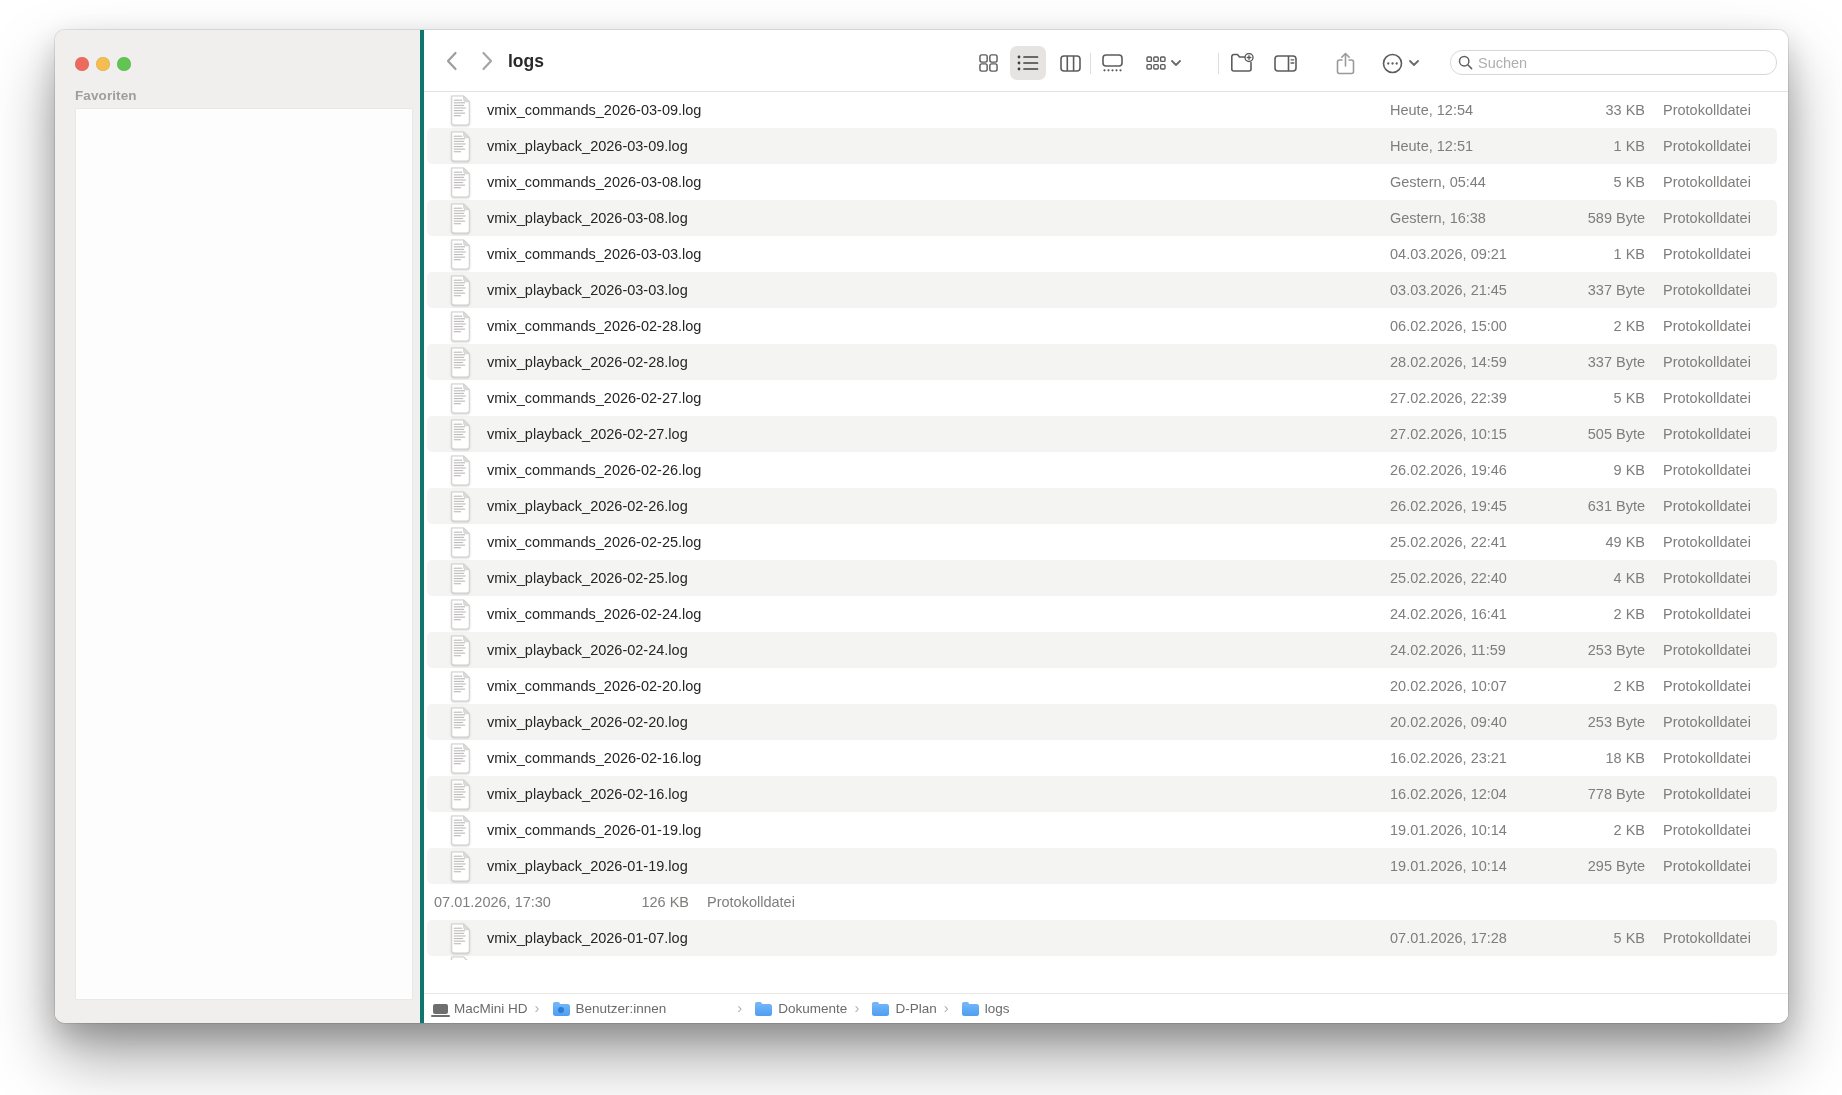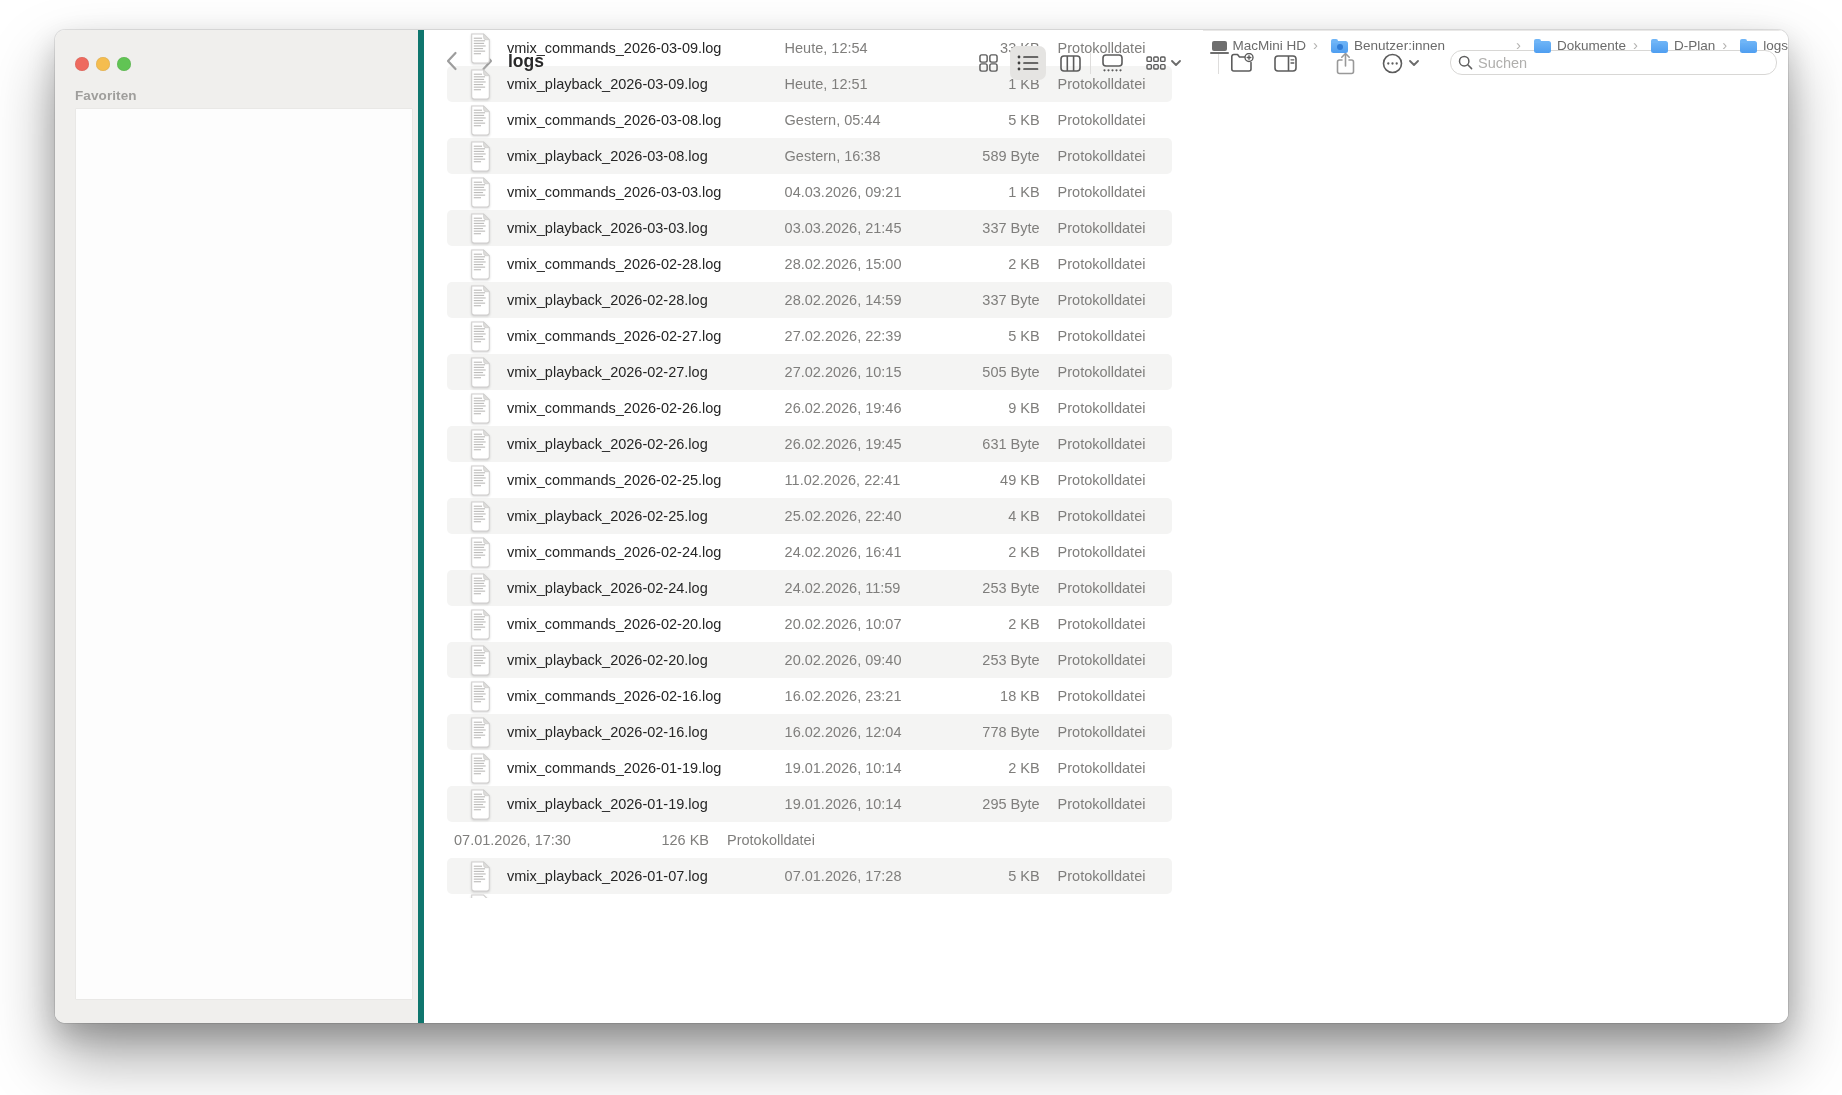--- a/index.html
+++ b/index.html
@@ -5,31 +5,31 @@
   * { box-sizing: border-box; margin: 0; padding: 0; }
   html,body { width:1842px; height:1095px; background:#ffffff; font-family:"Liberation Sans", sans-serif; overflow:hidden; }
 
   #window {
     position:absolute; left:55px; top:30px; width:1733px; height:993px;
     border-radius:10px; background:#ffffff; display:flex; overflow:hidden;
     box-shadow: 0 0 0 1px rgba(0,0,0,0.09), 0 12px 28px rgba(0,0,0,0.18), 0 34px 64px rgba(0,0,0,0.36);
   }
 
   
-  .sidebar { width:369px; flex-shrink:0; background:#f0efed; border-right:6px solid #0f766e; position:relative; }
+  .sidebar { width:369px; flex-shrink:0; background:#f0efed; border-right:4px solid #0f766e; position:relative; }
   .traffic { position:absolute; top:27px; left:20px; display:flex; gap:7px; }
   .light { width:14px; height:14px; border-radius:50%; box-shadow: inset 0 0 1px rgba(0,0,0,0.25); }
   .light.red { background:#ee6a5f; }
   .light.yellow { background:#f5bd4f; }
   .light.green { background:#61c454; }
   .fav-label { position:absolute; top:58px; left:20px; font-size:13.5px; font-weight:bold; color:#9f9e9c; letter-spacing:.1px; }
   .fav-panel { position:absolute; left:20px; top:78px; width:338px; height:892px; background:#fdfdfd; border:1px solid #e9e8e6; border-radius:1px; }
 
   
-  .content { flex:1; min-width:0; display:flex; flex-direction:row; background:#fff;gap:20px; }
+  .content { flex:1; min-width:0; display:flex; flex-direction:column; background:#fff; }
 
   
   .toolbar { height:62px; position:relative; border-bottom:1px solid #e3e2e1; flex-shrink:0; }
   .navbtn { position:absolute; top:17px; width:30px; height:28px; display:flex; align-items:center; justify-content:center; border-radius:6px; }
   .navbtn.back { left:12px; } .navbtn.fwd { left:48px; }
   .win-title { position:absolute; left:84px; top:0; height:62px; display:flex; align-items:center; font-size:17.5px; font-weight:bold; color:#2a2a2a; }
   .tbtn { position:absolute; top:16px; width:36px; height:34px; display:flex; align-items:center; justify-content:center; border-radius:7px; }
   .tbtn.selected { background:#e5e4e2; }
   .tbtn.wide { width:48px; gap:5px; } .tbtn.wider { width:56px; gap:6px; }
   .tdivider { position:absolute; top:23px; height:21px; width:1px; background:#dedddc; }
@@ -356,21 +356,21 @@
                 <rect x="5.5" y="7" width="11" height="1.1"></rect>
                 <rect x="5.5" y="9.5" width="10" height="1.1"></rect>
                 <rect x="5.5" y="12" width="11.5" height="1.1"></rect>
                 <rect x="5.5" y="14.5" width="9" height="1.1"></rect>
                 <rect x="5.5" y="17" width="11" height="1.1"></rect>
                 <rect x="5.5" y="19.5" width="7" height="1.1"></rect>
               </g>
             </svg>
             <span>vmix_commands_2026-02-28.log</span>
           </span>
-          <span class="cell-date">28.02.2026, 15:00</span>
+          <span class="cell-date">06.02.2026, 15:00</span>
           <span class="cell-size">2 KB</span>
           <span class="cell-kind">Protokolldatei</span>
         </div>
 
         <div class="row alt">
           <span class="cell-name">
             <svg class="doc-icon" width="25" height="31" viewBox="0 0 24 30">
               <path d="M3.5 1 H15 L20.5 6.5 V26.5 A2.5 2.5 0 0 1 18 29 H6 A2.5 2.5 0 0 1 3.5 26.5 Z" fill="#ffffff" stroke="#cfcecd" stroke-width="1"></path>
               <path d="M15 1 V4 A2.5 2.5 0 0 0 17.5 6.5 H20.5 Z" fill="#dedddb" stroke="#cfcecd" stroke-width="0.8"></path>
               <g fill="#bdbcba">
@@ -488,21 +488,21 @@
                 <rect x="5.5" y="7" width="11" height="1.1"></rect>
                 <rect x="5.5" y="9.5" width="10" height="1.1"></rect>
                 <rect x="5.5" y="12" width="11.5" height="1.1"></rect>
                 <rect x="5.5" y="14.5" width="9" height="1.1"></rect>
                 <rect x="5.5" y="17" width="11" height="1.1"></rect>
                 <rect x="5.5" y="19.5" width="7" height="1.1"></rect>
               </g>
             </svg>
             <span>vmix_commands_2026-02-25.log</span>
           </span>
-          <span class="cell-date">11.02.2026, 22:41</span>
+          <span class="cell-date">25.02.2026, 22:41</span>
           <span class="cell-size">49 KB</span>
           <span class="cell-kind">Protokolldatei</span>
         </div>
 
         <div class="row alt">
           <span class="cell-name">
             <svg class="doc-icon" width="25" height="31" viewBox="0 0 24 30">
               <path d="M3.5 1 H15 L20.5 6.5 V26.5 A2.5 2.5 0 0 1 18 29 H6 A2.5 2.5 0 0 1 3.5 26.5 Z" fill="#ffffff" stroke="#cfcecd" stroke-width="1"></path>
               <path d="M15 1 V4 A2.5 2.5 0 0 0 17.5 6.5 H20.5 Z" fill="#dedddb" stroke="#cfcecd" stroke-width="0.8"></path>
               <g fill="#bdbcba">

